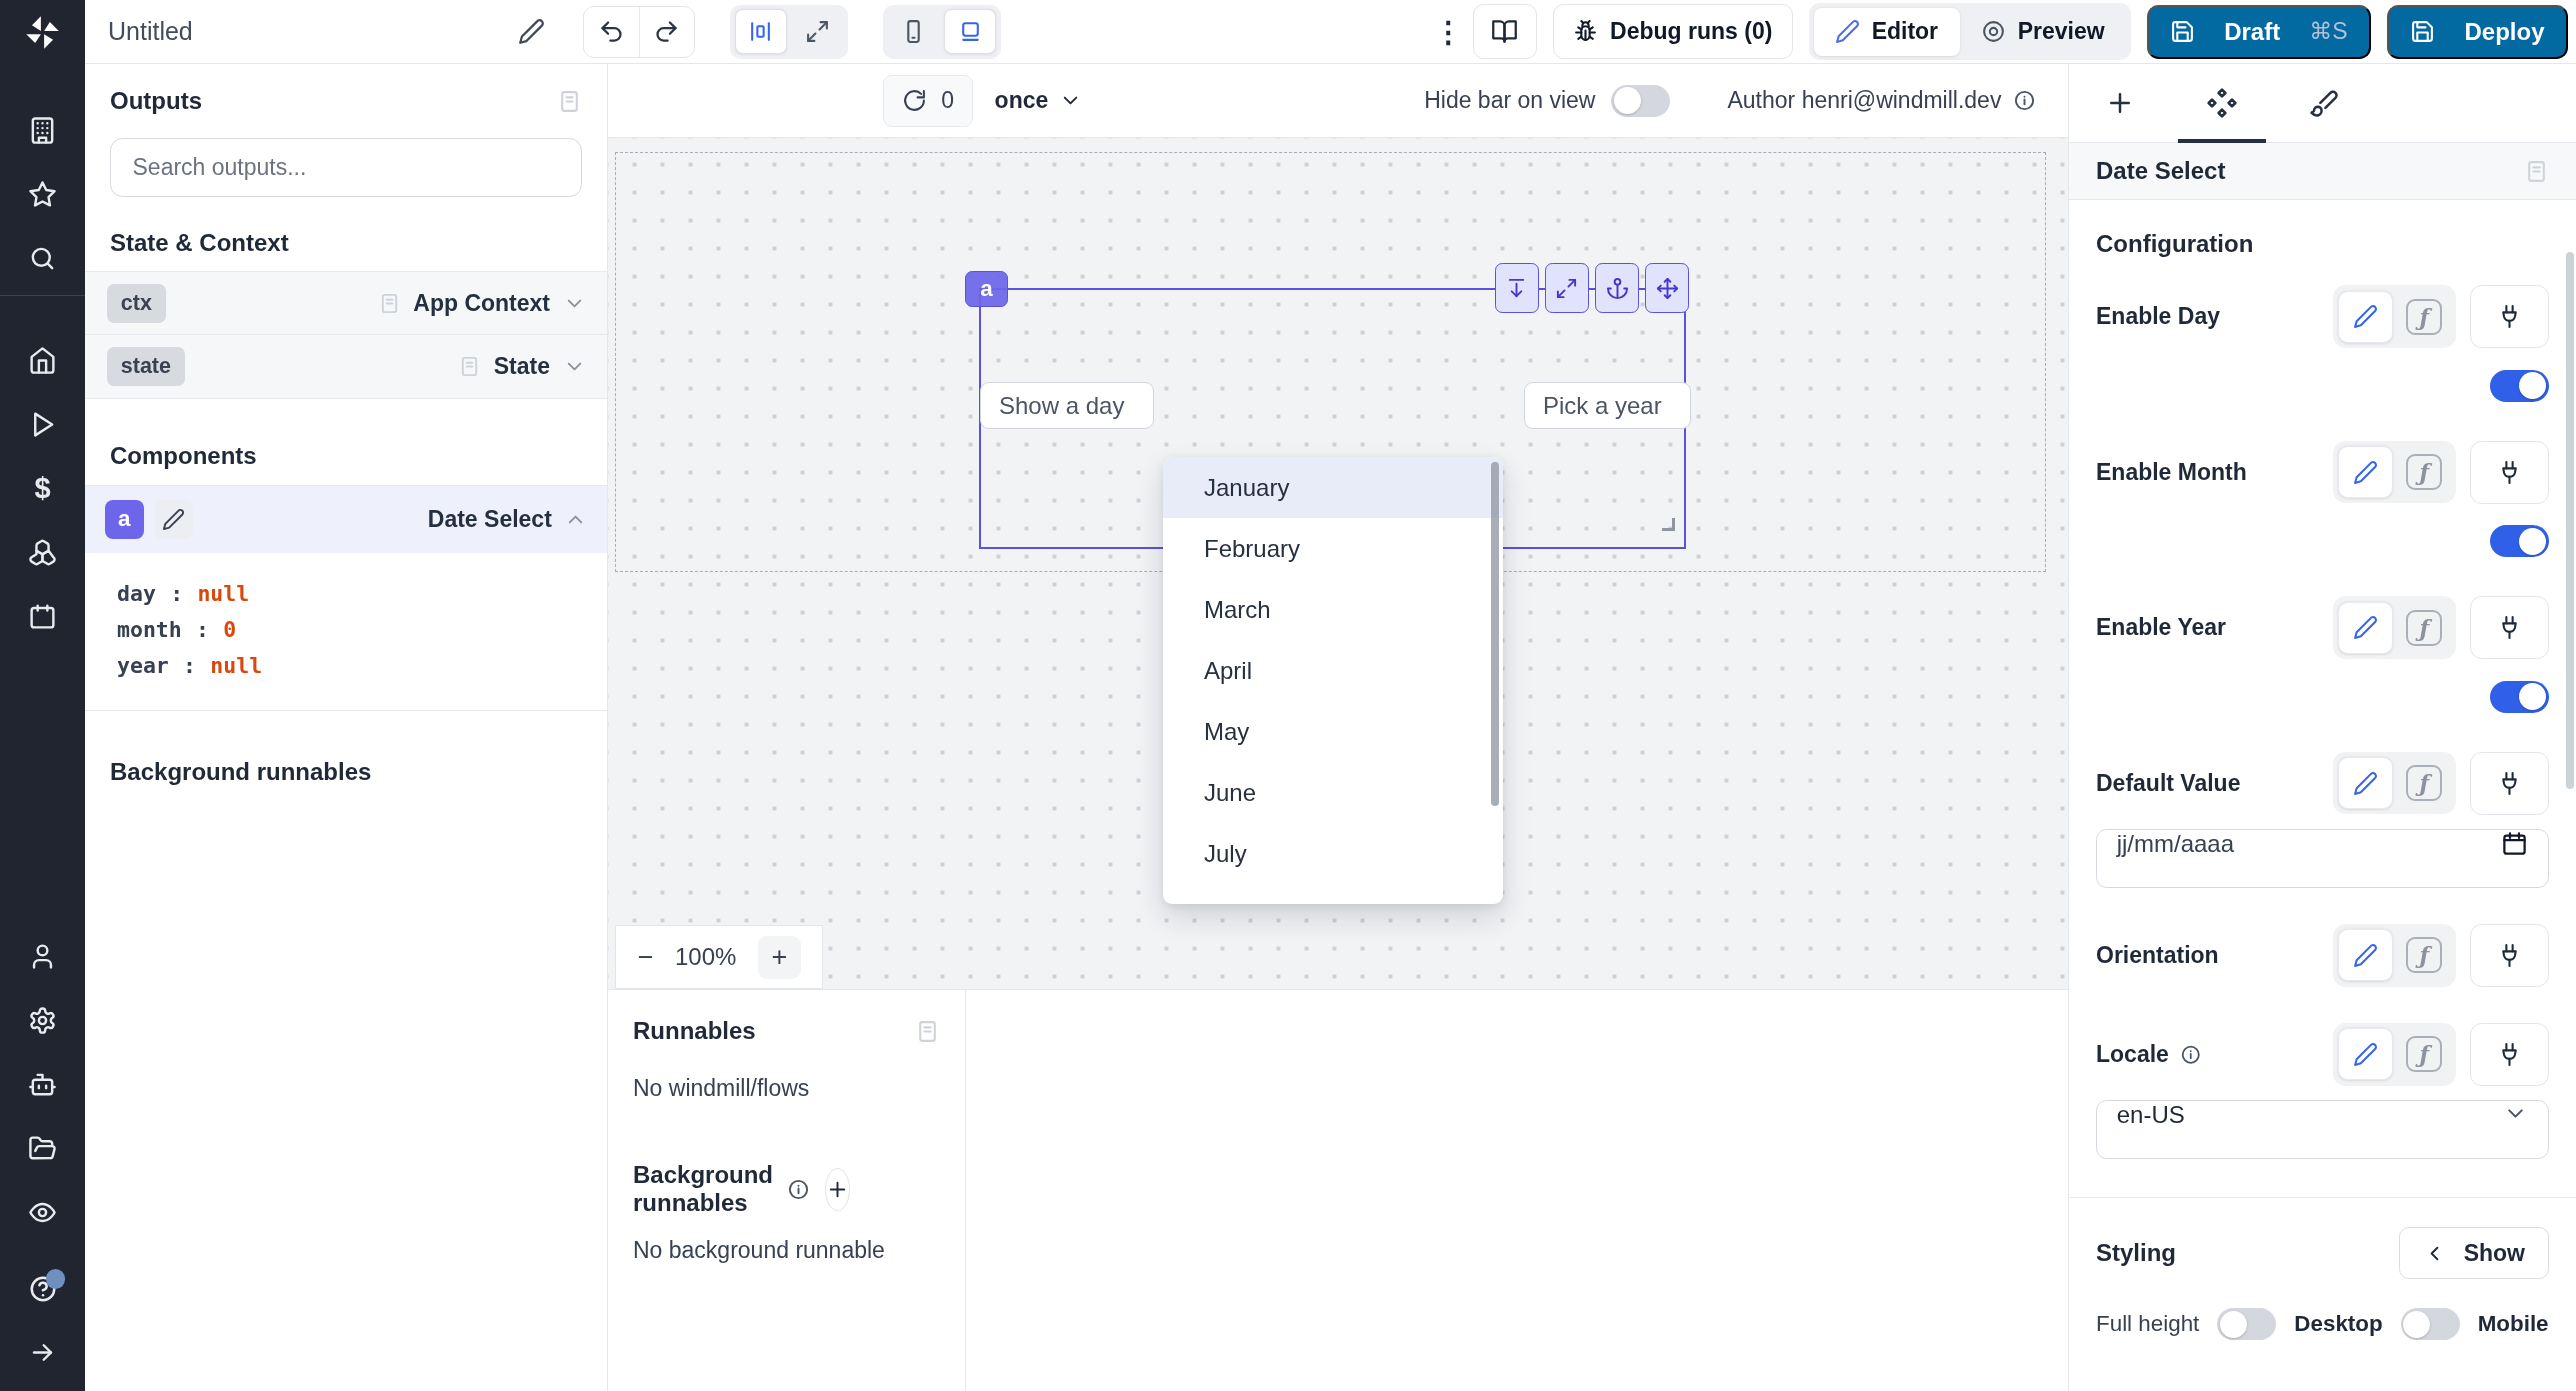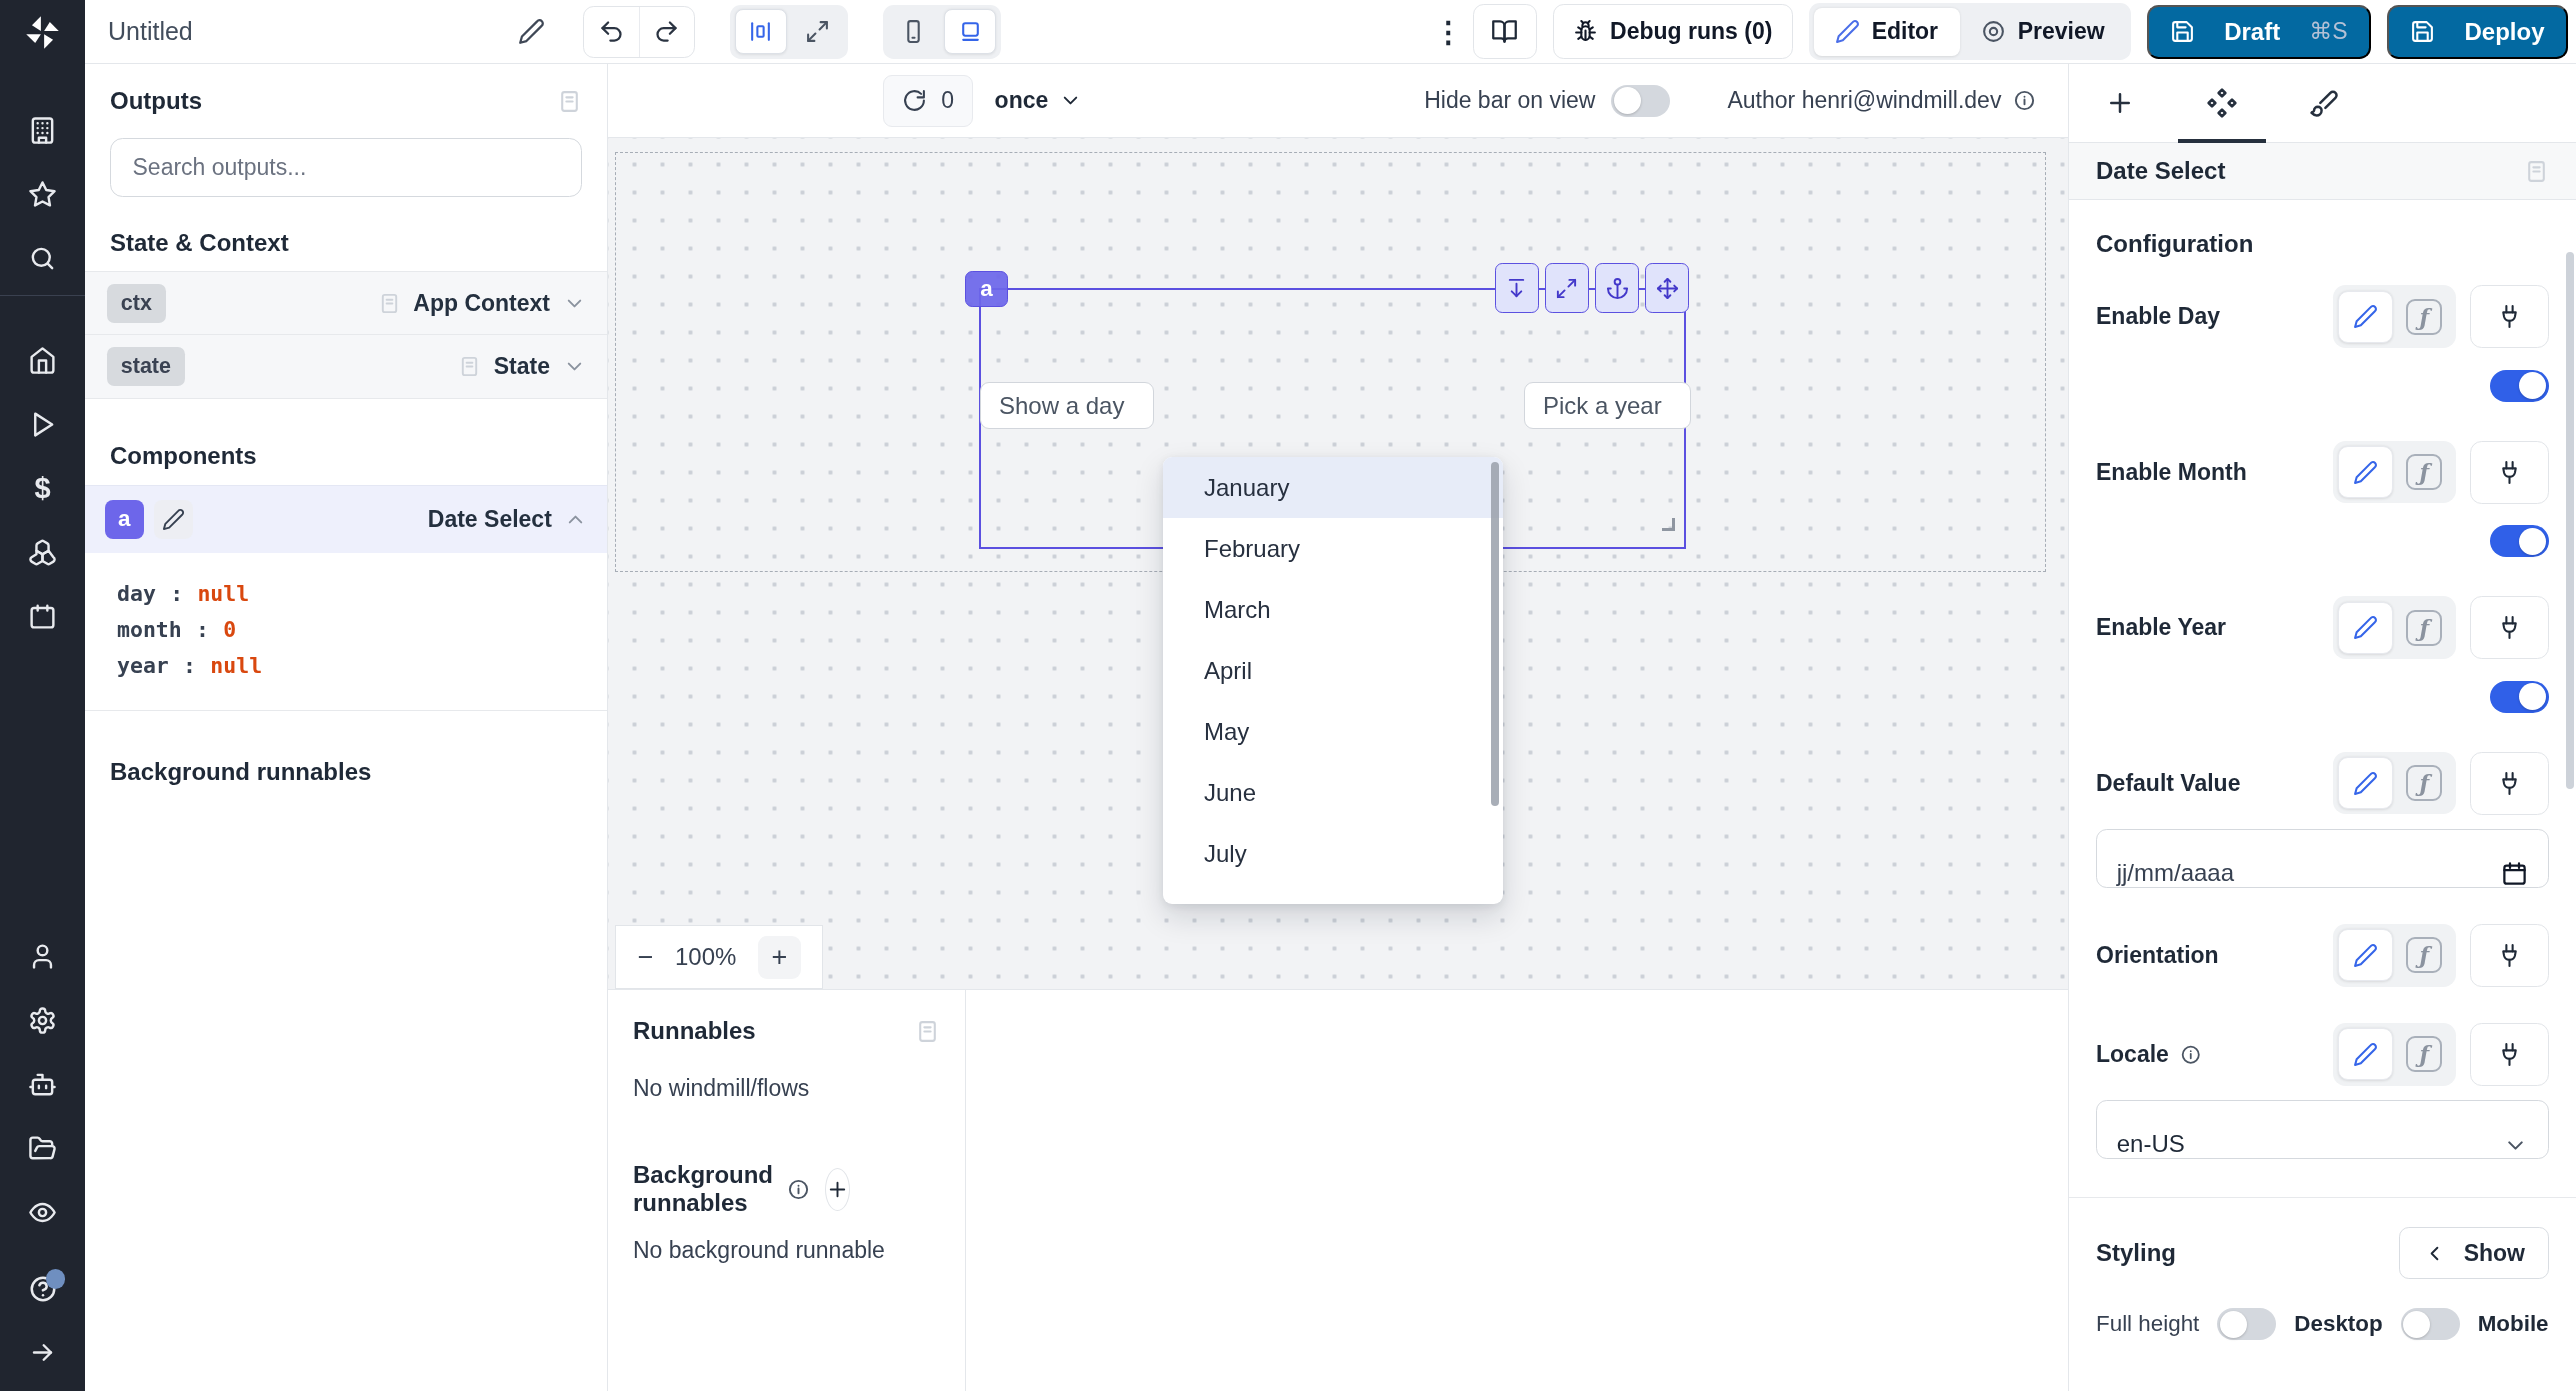--- a/index.html
+++ b/index.html
@@ -121,21 +121,21 @@
   .field-row { display:flex; align-items:center; }
   .field-label { font-size:23px; font-weight:600; color:#1f2937; display:flex; align-items:center; gap:10.7px; }
   .field-controls { margin-left:auto; display:flex; gap:14.3px; align-items:center; }
   .pf-group { background:#f0f2f4; border-radius:12.5px; padding:5.4px; display:flex; align-items:center; gap:5.4px; }
   .p-btn { width:55px; height:52px; background:#fff; border:0.9px solid #e7e9ee; border-radius:9.8px; display:flex; align-items:center; justify-content:center; box-shadow:0 0.9px 2.7px rgba(0,0,0,.1); color:#3565e9; }
   .f-btn { width:52px; height:52px; display:flex; align-items:center; justify-content:center; }
   .f-box { width:36px; height:36px; border:2.2px solid #a9b0ba; border-radius:9px; display:flex; align-items:center; justify-content:center; font-size:22.4px; font-style:italic; font-family:"DejaVu Serif", serif; font-weight:bold; color:#8b939f; }
   .plug-btn { width:79px; height:63px; background:#fff; border:1.3px solid #e2e5e9; border-radius:11.6px; display:flex; align-items:center; justify-content:center; color:#1f2937; }
   .toggle-row { display:flex; margin-top:21.5px; }
   .toggle-row .toggle { margin-left:auto; }
-  .text-input { margin-top:14.3px; height:59px; border:1.3px solid #d5d9de; border-radius:10.7px; display:flex; align-items:flex-end; padding:0 19.7px; font-size:24px; color:#374151; }
+  .text-input { margin-top:14.3px; height:59px; border:1.3px solid #d5d9de; border-radius:10.7px; display:flex; align-items:flex-start; padding:0 19.7px; font-size:24px; color:#374151; }
   .ti-val { color:#374151; }
   .cal-ic { margin-left:auto; color:#111827; }
   .select-val { color:#1f2937; }
   .select-chev { margin-left:auto; color:#4b5563; }
   .rp-div { height:1.3px; background:#e7e9ec; margin:38px -27px 0; }
   .styling-head { display:flex; align-items:center; margin-top:29px; }
   .show-btn { margin-left:auto; height:52px; border:1.3px solid #d9dde2; border-radius:9.8px; display:flex; align-items:center; gap:18px; padding:0 23px; font-size:23px; font-weight:bold; color:#1f2937; background:#fff; }
   .fh-row { display:flex; align-items:center; gap:18px; margin-top:29px; font-size:22.4px; color:#374151; }
   .fh-bold { font-weight:bold; color:#1f2937; }
   .rp-scrollbar { position:absolute; right:1.8px; top:188px; width:8px; height:537px; background:#cdd2d9; border-radius:4.5px; }

